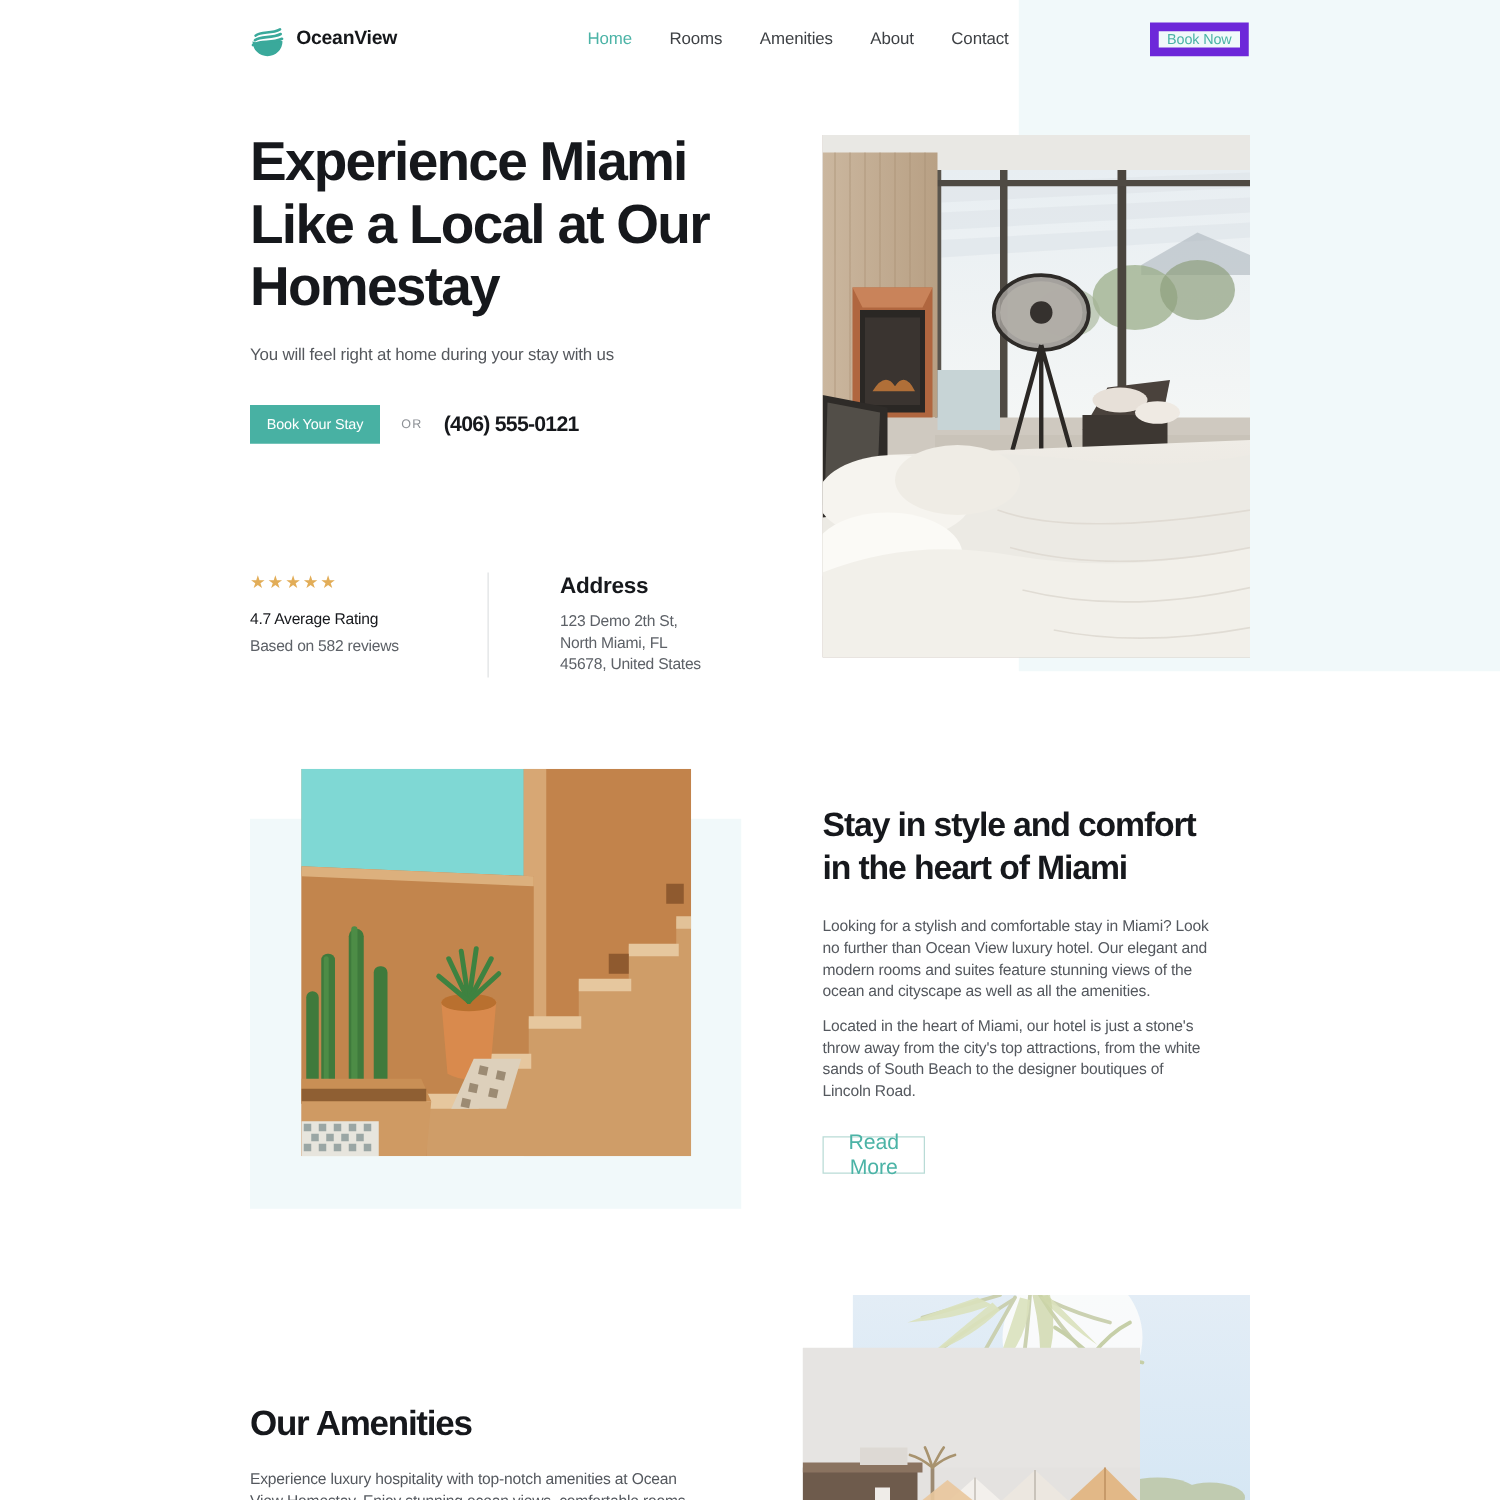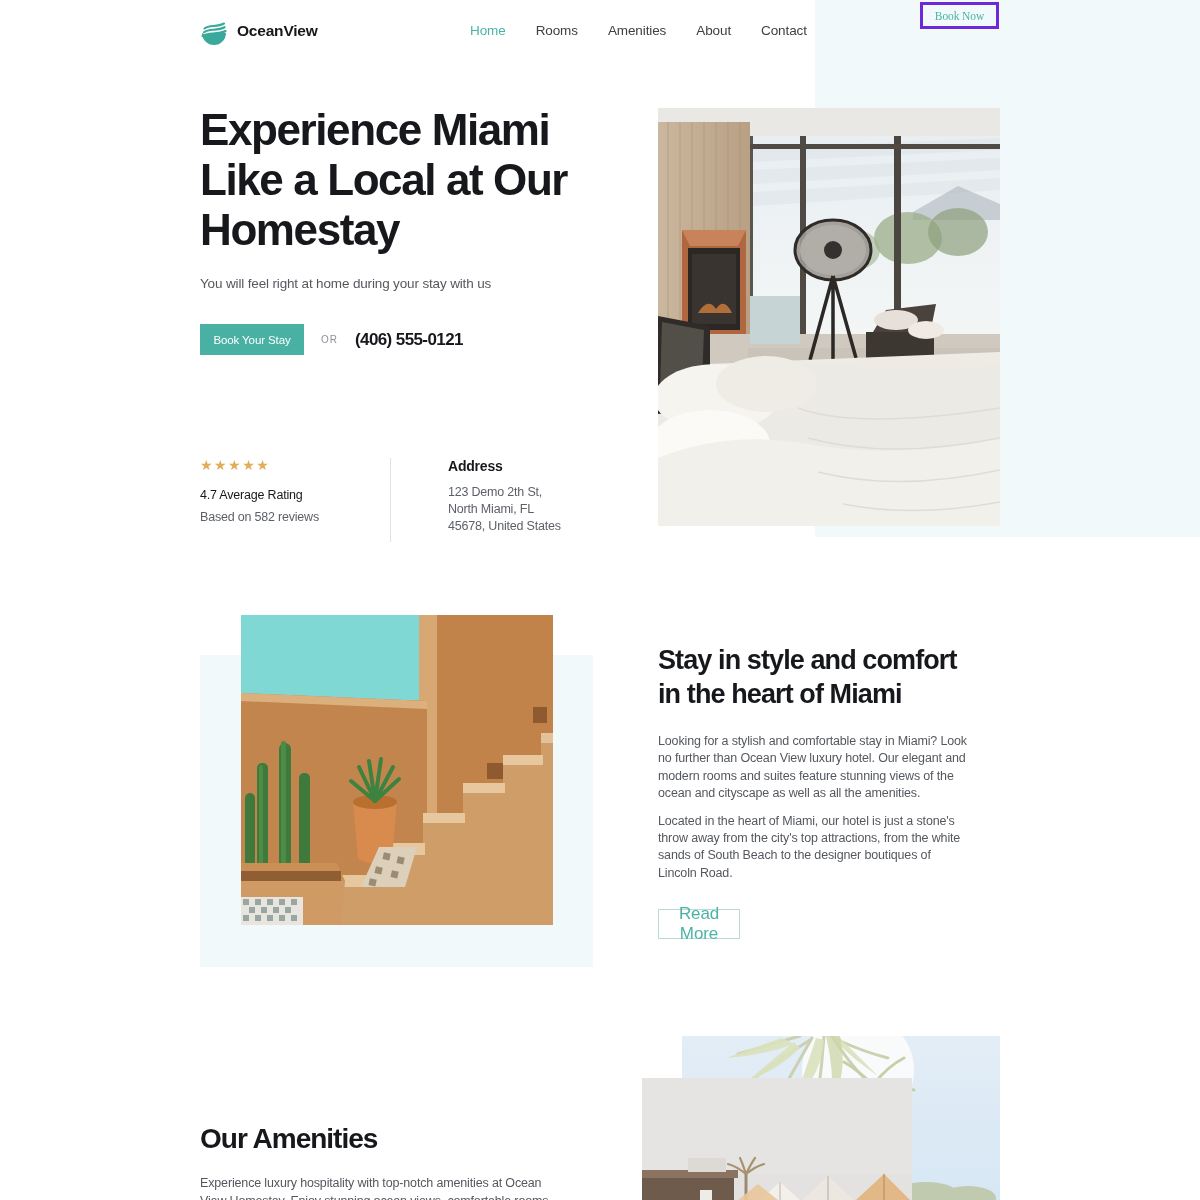--- a/index.html
+++ b/index.html
@@ -38,25 +38,25 @@
   .nav {
     position:absolute; left:455px; top:23px;
     display:flex; align-items:center; gap:0px;
   }
   .nav a {
     font-size:13.5px; color:#3d4044; text-decoration:none;
     padding:0 15px; letter-spacing:-0.1px;
   }
   .nav a.active { color:#4bb3a6; }
   .book-now {
-    position:absolute; left:920px; top:2px;
+    position:absolute; left:920px; top:18px;
     width:79px; height:27px;
-    border:3px solid #6d28d9; background:transparent;
+    border:7px solid #6d28d9; background:transparent;
     color:#4bb3a6; font-size:11.5px; letter-spacing:-0.1px;
-    font-family:Liberation Serif, serif;
+    font-family:Liberation Sans, sans-serif;
     cursor:pointer; display:flex; align-items:center; justify-content:center;
   }
 
   
   .hero-copy { position:absolute; left:200px; top:105px; width:420px; z-index:3; }
   .hero-title {
     font-size:44px; line-height:50px; font-weight:bold;
     letter-spacing:-1.4px; color:#16181c;
   }
   .hero-sub {
@@ -85,21 +85,21 @@
 
   
   .stats { position:absolute; left:200px; top:458px; display:flex; z-index:3; }
   .stat-rating { width:190px; }
   .stars { color:#e2ad58; font-size:14px; letter-spacing:1.5px; line-height:1; }
   .rating-line {
     margin-top:16px; font-size:12.5px; font-weight:normal; color:#16181c; letter-spacing:-0.2px;
   }
   .rating-sub { margin-top:8px; font-size:12.5px; color:#5d6167; letter-spacing:-0.2px; }
   .divider { width:1px; background:#dfe2e4; margin-right:57px; height:84px; }
-  .addr-title { font-size:14px; font-weight:bold; color:#16181c; letter-spacing:-0.2px; }
+  .addr-title { font-size:18px; font-weight:bold; color:#16181c; letter-spacing:-0.2px; }
   .addr-body {
     margin-top:10px; font-size:12.5px; line-height:17px; color:#5d6167;
     letter-spacing:-0.2px; width:122px;
   }
 
   
   .about-img {
     position:absolute; left:241px; top:615px; width:312px; height:310px;
     z-index:2; overflow:hidden;
   }

